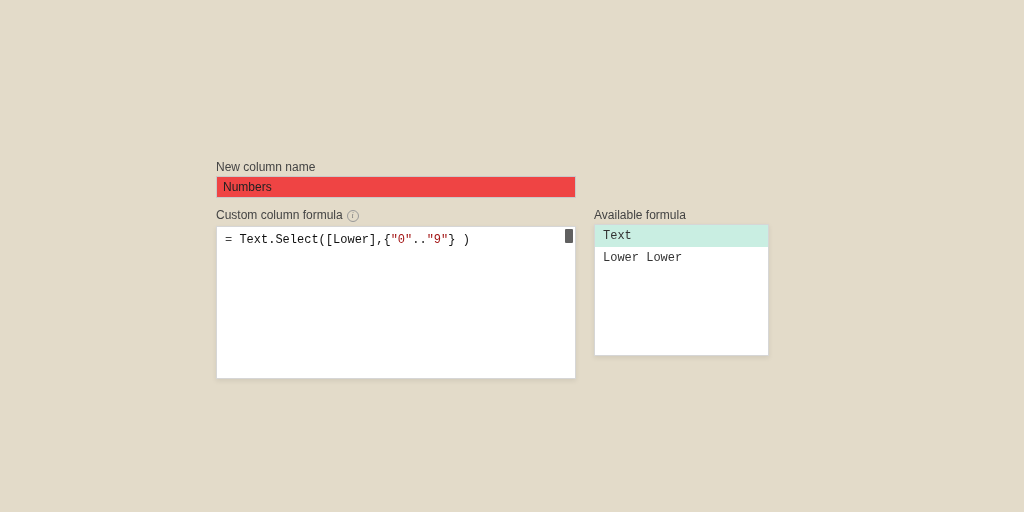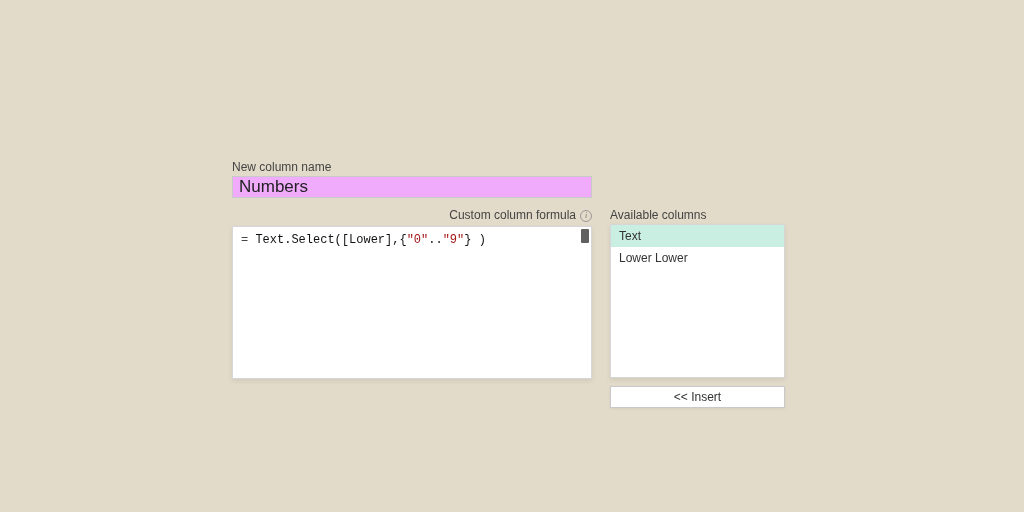--- a/index.html
+++ b/index.html
@@ -7,49 +7,48 @@
       width: 1024px;
       height: 512px;
       background: #e3dbc9;
       font-family: "Segoe UI", Arial, sans-serif;
       font-size: 12px;
       color: #3a3a3a;
       overflow: hidden;
     }
     .panel {
       position: absolute;
-      left: 232px;
+      left: 216px;
       top: 160px;
       width: 560px;
     }
     .label {
       font-size: 12px;
       color: #444;
       margin-bottom: 2px;
     }
     .name-input {
       width: 360px;
       height: 22px;
       border: 1px solid #c9c9c9;
-      background: #f0abfc;
+      background: #ef4444;
       padding: 2px 6px;
-      font-size: 17px;
+      font-size: 12px;
       font-family: inherit;
       color: #222;
       outline: none;
     }
     .formula-section {
       margin-top: 10px;
     }
     .formula-label-row {
       display: flex;
       align-items: center;
       gap: 4px;
       margin-bottom: 2px;
-      justify-content: flex-end;
     }
     .info-icon {
       display: inline-flex;
       align-items: center;
       justify-content: center;
       width: 12px;
       height: 12px;
       border: 1px solid #999;
       border-radius: 50%;
       font-size: 8px;
@@ -87,24 +86,25 @@
       width: 8px;
       height: 14px;
       background: #606060;
       border-radius: 1px;
     }
     .avail-wrap {
       width: 175px;
     }
     .avail-list {
       width: 175px;
-      height: 154px;
+      height: 132px;
       background: #fff;
       border: 1px solid #d6d6d6;
       box-shadow: 0 2px 5px rgba(0,0,0,0.08);
+      font-family: Liberation Mono, monospace;
     }
     .avail-item {
       padding: 4px 8px;
       font-size: 12px;
       color: #333;
       cursor: pointer;
     }
     .avail-item.selected {
       background: #c9eee2;
     }
@@ -137,23 +137,22 @@
         <span class="label">Custom column formula</span>
         <span class="info-icon">i</span>
       </div>
       <div class="formula-box">
         <span class="prefix">= </span><span class="func">Text.Select([Lower],{</span><span class="str">"0"</span><span class="punct">..</span><span class="str">"9"</span><span class="func">} )</span>
         <div class="formula-scroll-track"></div>
       </div>
     </div>
 
     <div class="avail-wrap">
-      <div class="label">Available columns</div>
+      <div class="label">Available formula</div>
       <div class="avail-list">
         <div class="avail-item selected">Text</div>
         <div class="avail-item">Lower Lower</div>
       </div>
-      <div class="insert-btn">&lt;&lt; Insert</div>
     </div>
 
   </div>
 
 </div>
 
 </body></html>

